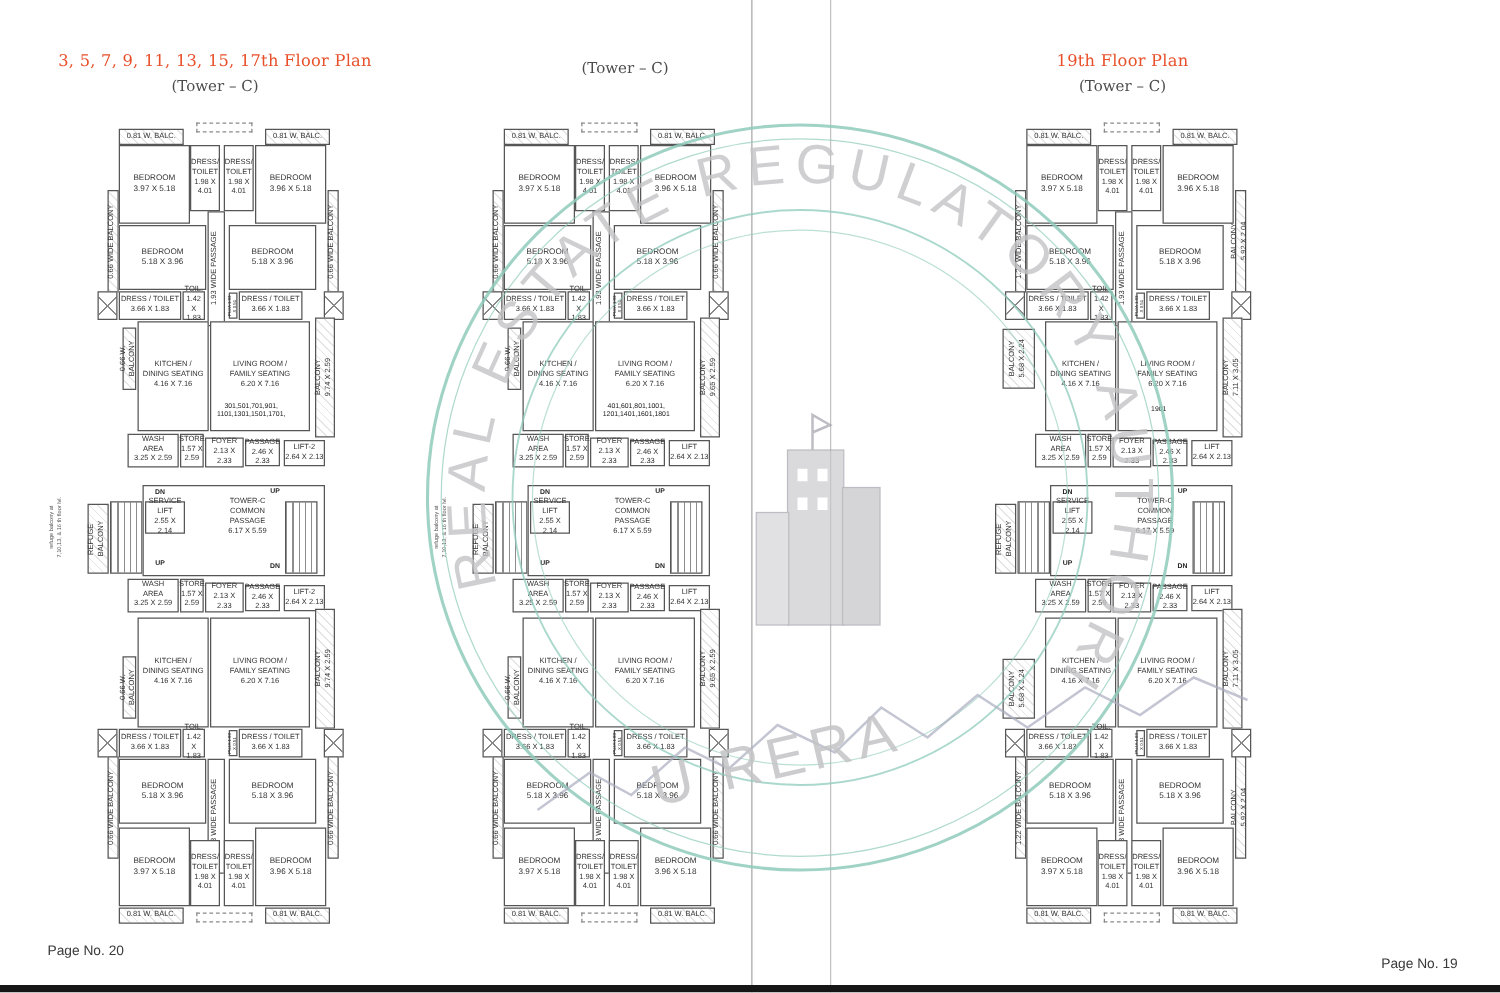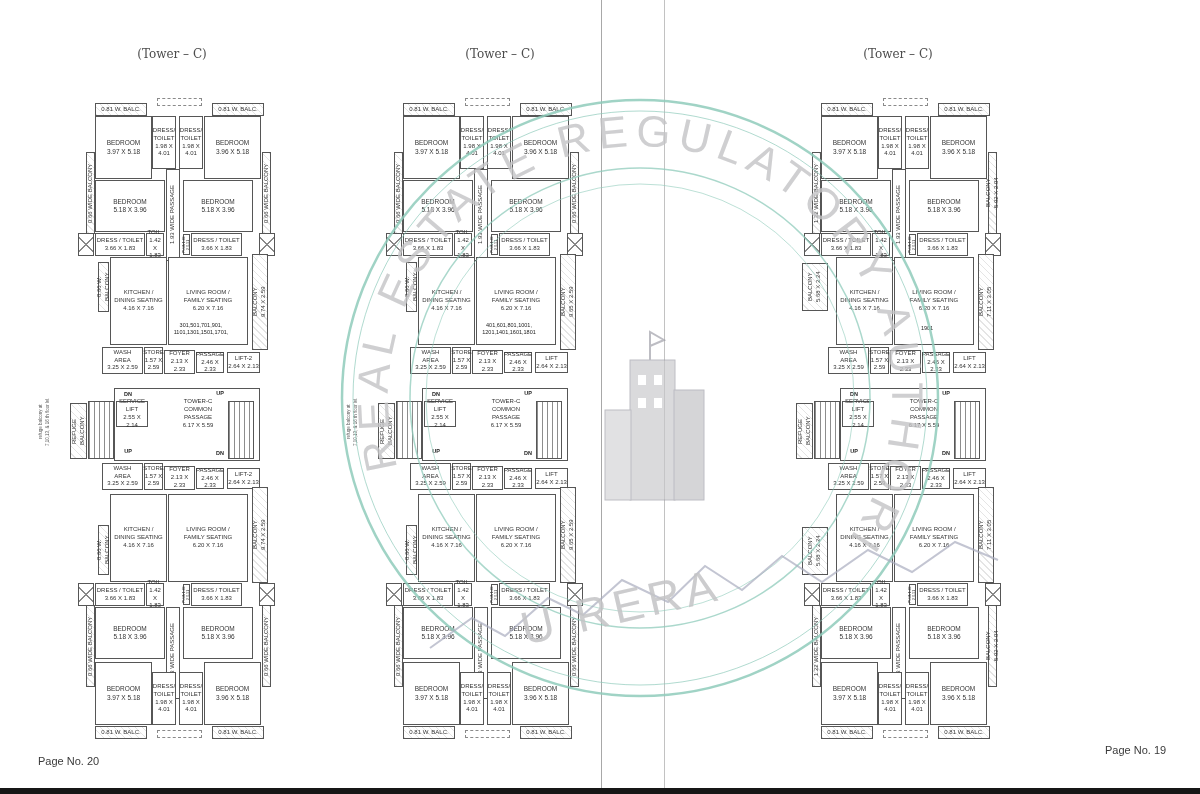--- a/index.html
+++ b/index.html
@@ -41,26 +41,28 @@
   .footer{position:absolute;font-size:11px;color:#3a3a3a;z-index:60;}
   #watermark{position:absolute;left:0;top:0;z-index:50;pointer-events:none;}
 </style>
 </head>
 <body>
 
 <div class="page-divider" style="left:601px"></div>
 <div class="page-divider" style="left:664px;background:#c2c2c2"></div>
 
 <div class="title-block" style="left:2px;top:42px">
+  <div class="title" style="color: rgb(232, 80, 42);">3, 5, 7, 9, 11, 13, 15, 17th Floor Plan</div>
   <div class="subtitle">(Tower – C)</div>
 </div>
 <div class="title-block" style="left:330px;top:42px">
   <div class="subtitle">(Tower – C)</div>
 </div>
 <div class="title-block" style="left:728px;top:42px">
+  <div class="title" style="color: rgb(232, 80, 42);">19th Floor Plan</div>
   <div class="subtitle">(Tower – C)</div>
 </div>
 
 <div class="plan" style="left:62px;top:95px">
     <div class="rm r b" style="left: 33px; top: 8px; width: 52px; height: 13px;">0.81 W. BALC.</div>
     <div class="rm d" style="left: 95px; top: 3px; width: 45px; height: 8px;"></div>
     <div class="rm r b" style="left: 150px; top: 8px; width: 52px; height: 13px;">0.81 W. BALC.</div>
     <div class="rm r big" style="left: 33px; top: 21px; width: 57px; height: 63px;">BEDROOM
 3.97 X 5.18</div>
     <div class="rm r" style="left: 90px; top: 21px; width: 24px; height: 53px;">DRESS/
@@ -467,15 +469,15 @@
     <rect x="638" y="375" width="8" height="10" fill="#ffffff"></rect>
     <rect x="654" y="375" width="8" height="10" fill="#ffffff"></rect>
     <rect x="638" y="398" width="8" height="10" fill="#ffffff"></rect>
     <rect x="654" y="398" width="8" height="10" fill="#ffffff"></rect>
   </g>
   <path d="M 430 648 L 472 618 L 505 636 L 548 598 L 583 615 L 622 580 L 668 602 L 705 566 L 742 590 L 782 556 L 822 582 L 868 550 L 912 572 L 955 542 L 998 560" fill="none" stroke="#a9adbf" stroke-width="2" opacity="0.7"></path>
   <text transform="translate(525 645) rotate(-13)" font-family="Liberation Sans, sans-serif" font-size="46" letter-spacing="5" opacity="0.85" fill="#c4c4c6">U RERA</text>
 </svg>
 
 <div class="footer" style="left:38px;top:755px">Page No. 20</div>
-<div class="footer" style="left:1105px;top:744px">Page No. 19</div>
+<div class="footer" style="left:1105px;top:765px">Page No. 19</div>
 
 <div class="bottom-bar"></div>
 
 </body></html>

